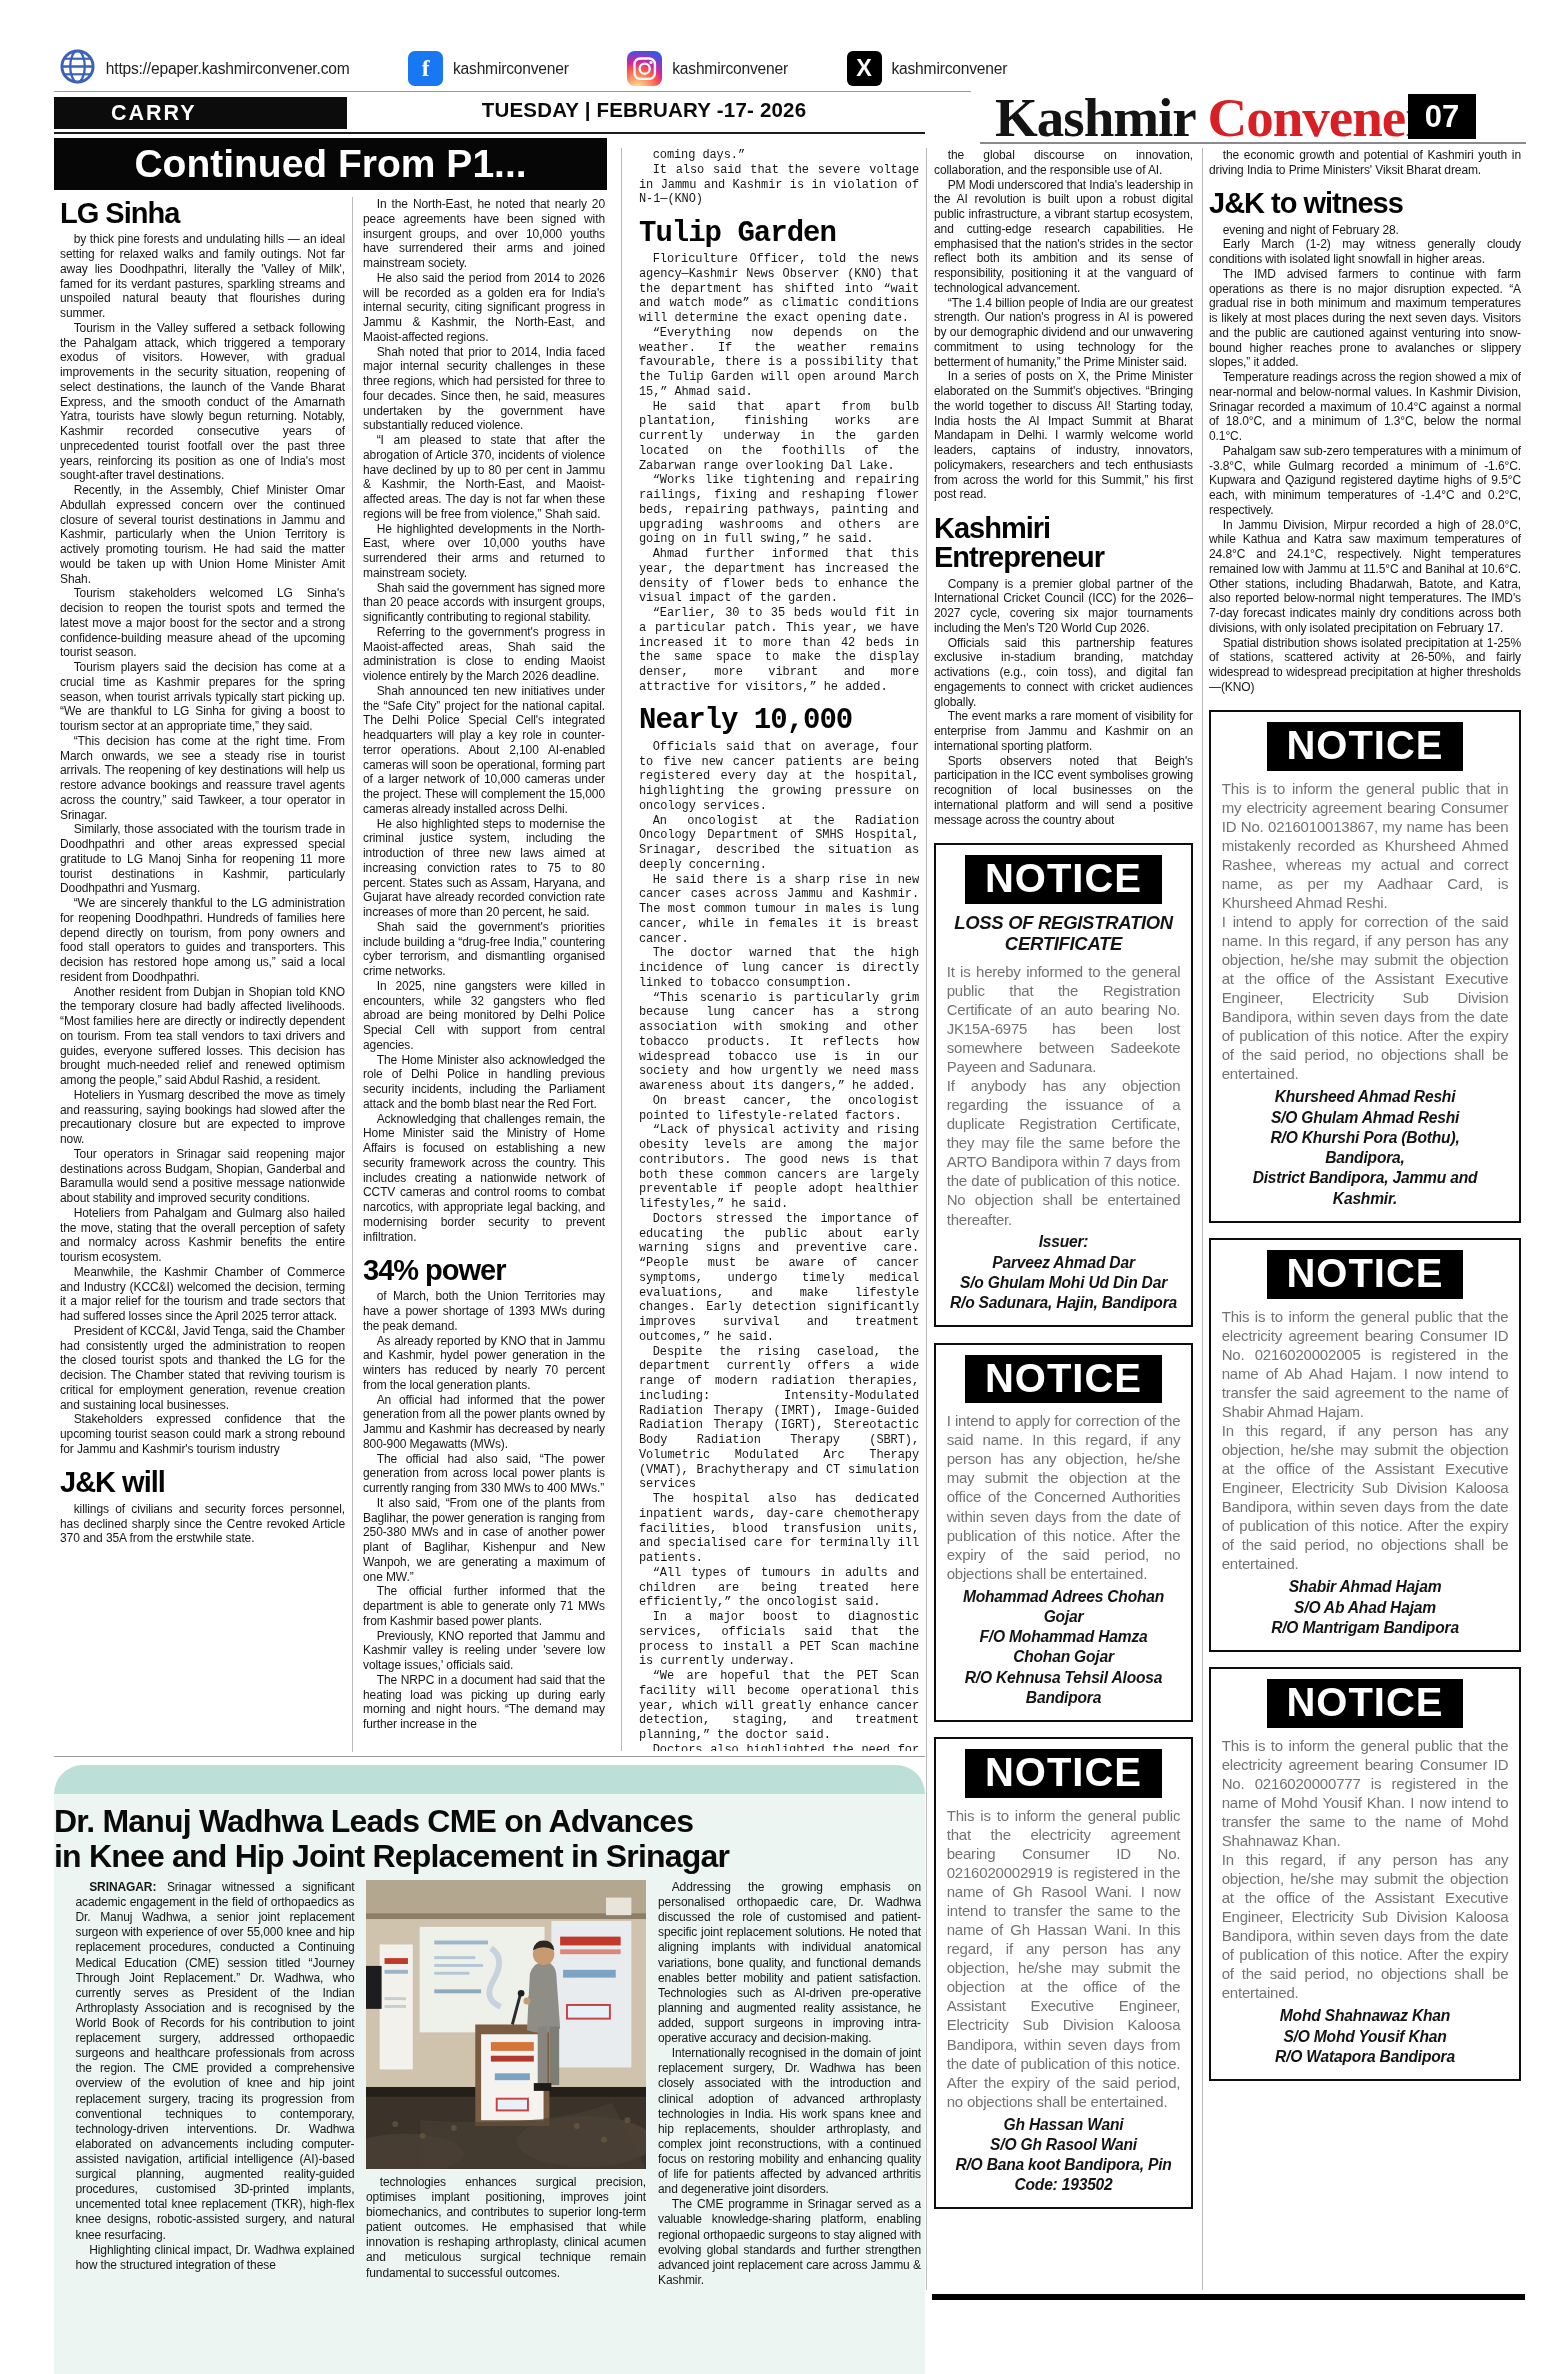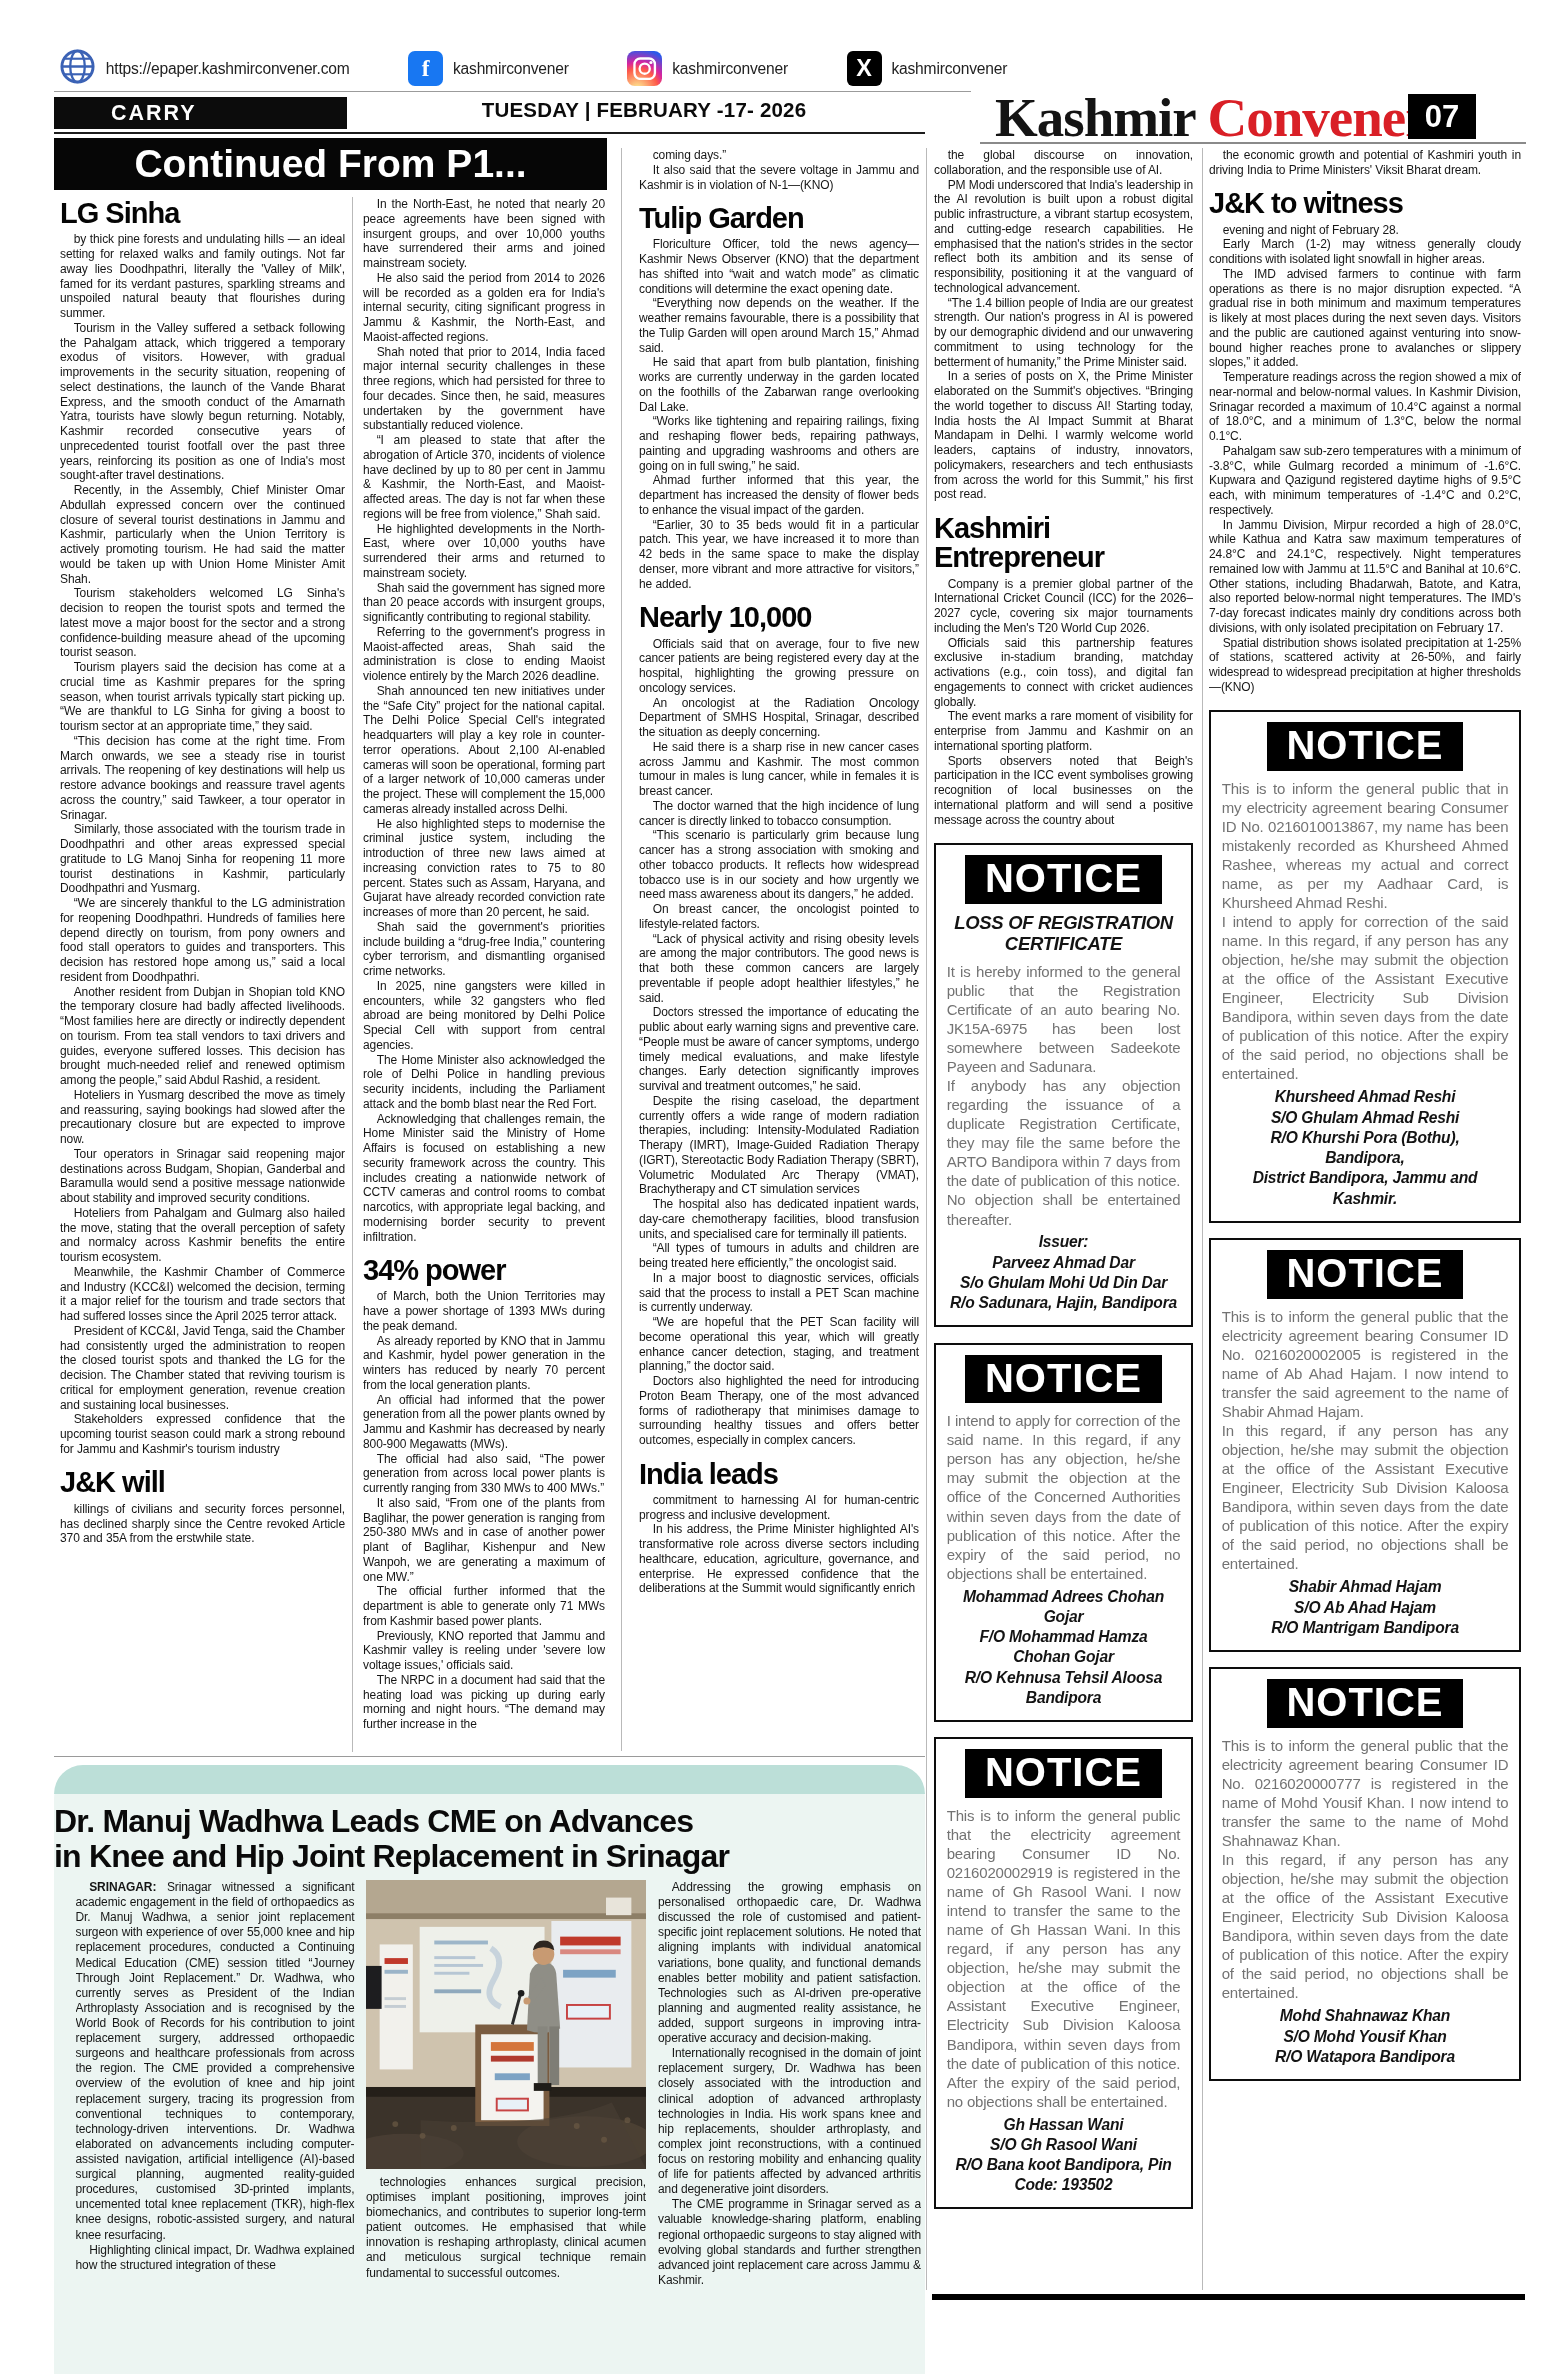--- a/index.html
+++ b/index.html
@@ -30,21 +30,21 @@
   .masthead .red{color:#d91f26;}
   .masthead-rule{position:absolute;left:980px;top:142px;width:546px;height:2px;background:#8a8a8a;}
   .page-no{position:absolute;left:1408px;top:94px;width:68px;height:45px;background:#000;color:#fff;font-size:31px;font-weight:bold;display:flex;align-items:center;justify-content:center;}
   
   .continued-banner{position:absolute;left:54px;top:138px;width:553px;height:52px;background:#060606;color:#fff;
     display:flex;align-items:center;justify-content:center;font-size:39px;font-weight:bold;letter-spacing:0px;}
   
   .news-col{position:absolute;text-align:justify;overflow:hidden;}
   #col1{left:60px;top:197px;width:285px;height:1556px;}
   #col2{left:363px;top:197px;width:242px;height:1556px;}
-  #col3{left:639px;top:148px;width:280px;height:1603px;}
+  #col3{left:639px;top:148px;width:280px;height:1603px;font-family:Liberation Mono, monospace;}
   #col4{left:934px;top:148px;width:259px;height:2138px;}
   #col5{left:1209px;top:148px;width:312px;height:2138px;}
   .body-para{margin:0;font-size:12px;line-height:1.23;text-indent:13.7px;letter-spacing:-0.1px;color:#161616;}
   .section-heading{margin:11.7px 0 3.9px;font-size:29px;line-height:1.02;font-weight:bold;letter-spacing:-1px;color:#050505;text-align:left;}
   #col1 .section-heading:first-child{margin-top:2px;}
   
   .vsep{position:absolute;width:1px;background:#b9b9b9;}
   #sep1{left:352px;top:197px;height:1555px;}
   #sep2{left:621px;top:148px;height:1603px;}
   #sep3{left:926px;top:148px;height:2142px;}

